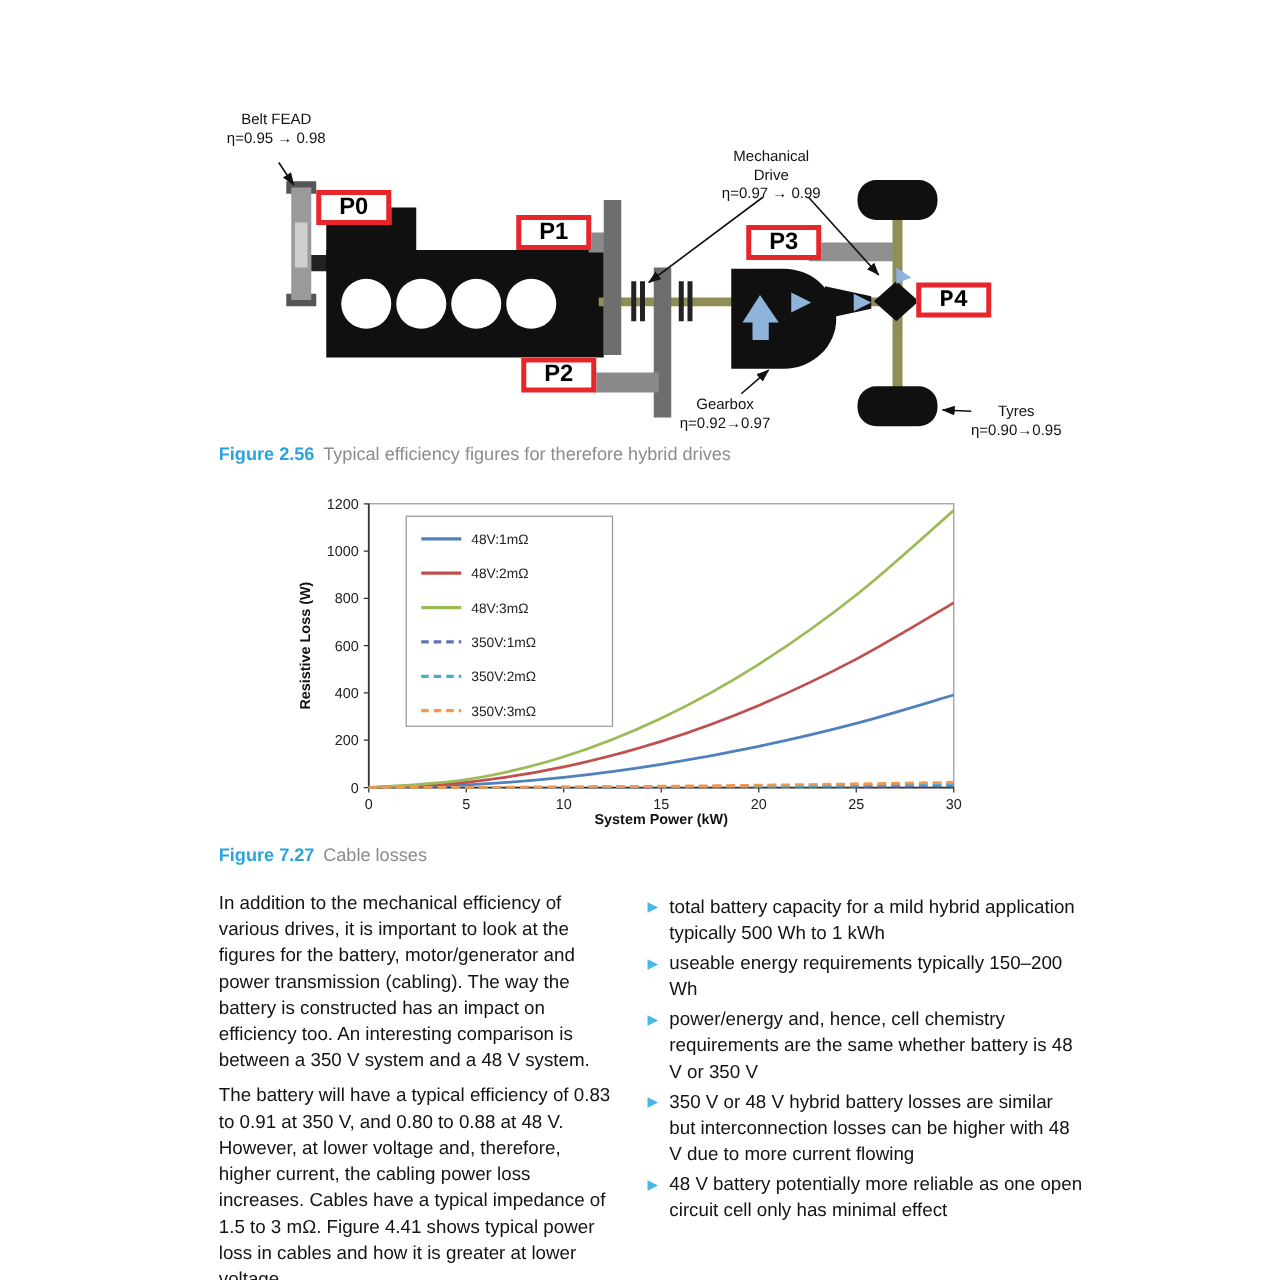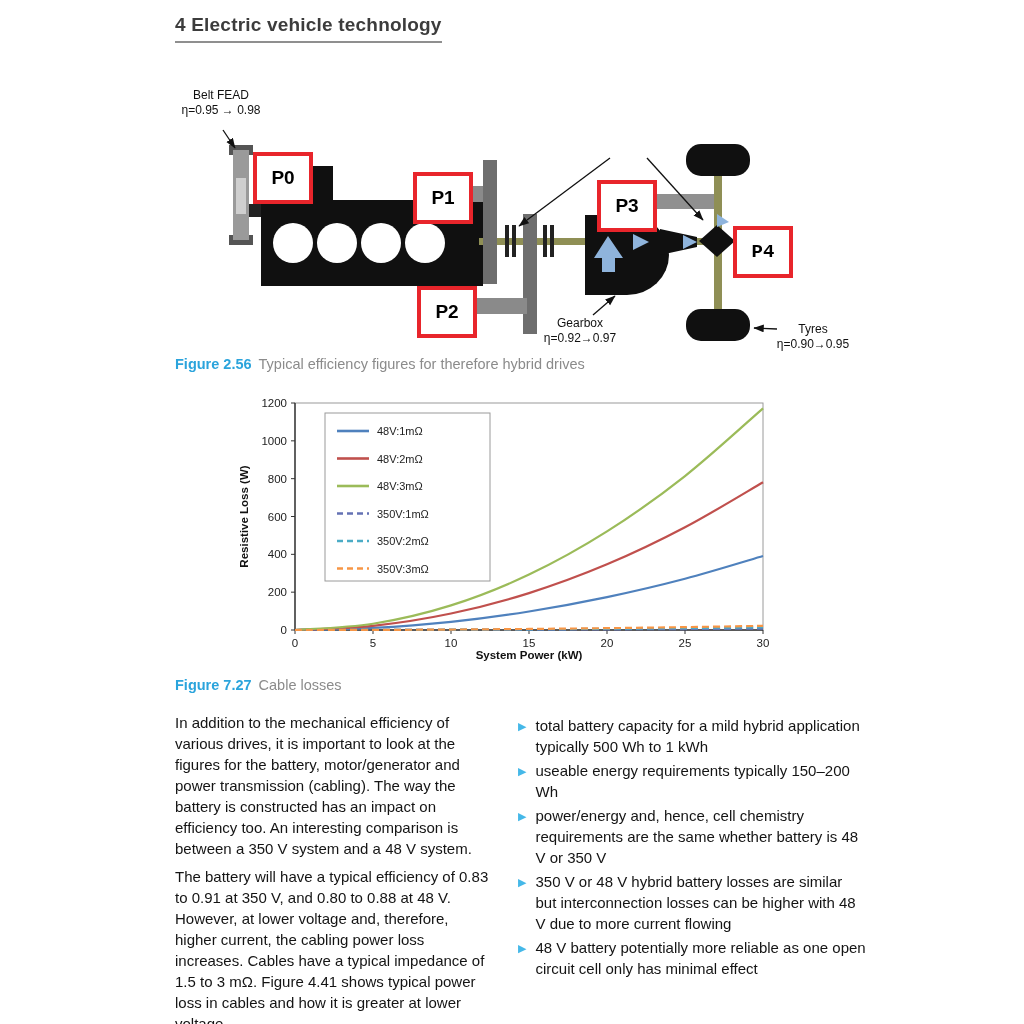--- a/index.html
+++ b/index.html
@@ -9,21 +9,21 @@
 
   
   .chapter-header { position:absolute; left:175px; top:14px; font-size:19px; color:#3c3c3c;
     padding-bottom:5px; border-bottom:2px solid #8f8f8f; display:inline-block; letter-spacing:.2px; }
 
   
   .diagram { position:absolute; left:165px; top:88px; width:700px; height:268px; }
   .diagram svg { position:absolute; left:0; top:0; }
   .dlabel { position:absolute; font-size:12px; line-height:1.22; color:#111;
     text-align:center; white-space:pre-line; }
-  .pbox { position:absolute; width:60px; height:52px; background:#fff; border:4px solid #e8252b;
+  .pbox { position:absolute; width:60px; height:28px; background:#fff; border:4px solid #e8252b;
     display:flex; align-items:center; justify-content:center; font-weight:bold; font-size:19px; color:#000; }
 
   
   .fig-caption { position:absolute; left:175px; font-size:14.5px; color:#8b8b8b; }
   .fig-caption .fig-label { color:#2ba4dc; font-weight:bold; margin-right:7px; }
 
   
   .chart-wrap { position:absolute; left:235px; top:392px; width:560px; height:272px; }
   svg text { font-family:"Liberation Sans","DejaVu Sans",sans-serif; }
 
@@ -34,21 +34,20 @@
   .body-para { margin-bottom:7px; }
   .bullet-list { list-style:none; margin-top:3px; }
   .bullet-item { display:flex; gap:9px; margin-bottom:3px; }
   .bullet-icon { color:#45b8e8; font-size:11px; line-height:2; flex:0 0 auto; }
 </style>
 </head>
 <body>
 
 <div class="page">
 
-  <h1 class="chapter-header">4  Electric vehicle technology</h1>
 
   <div class="diagram">
     <svg width="700" height="268" viewBox="0 0 700 268">
       <defs>
         <marker id="arr" markerWidth="9" markerHeight="8" refX="7.5" refY="3" orient="auto">
           <path d="M0,0 L8,3 L0,6 Z" fill="#111"></path>
         </marker>
       </defs>
 
       <g>
@@ -103,20 +102,23 @@
         <line x1="58" y1="42" x2="70" y2="60" marker-end="url(#arr)"></line>
         <line x1="445" y1="70" x2="354" y2="138" marker-end="url(#arr)"></line>
         <line x1="482" y1="70" x2="538" y2="132" marker-end="url(#arr)"></line>
         <line x1="428" y1="227" x2="450" y2="208" marker-end="url(#arr)"></line>
         <line x1="612" y1="241" x2="589" y2="240" marker-end="url(#arr)"></line>
       </g>
     </svg>
 
     <div class="dlabel" style="left:0;top:6;width:112px;">Belt FEAD
 η=0.95 → 0.98</div>
+    <div class="dlabel" style="left:392px;top:30px;width:120px;">Mechanical
+Drive
+η=0.97 → 0.99</div>
     <div class="dlabel" style="left:360px;top:228px;width:110px;">Gearbox
 η=0.92→0.97</div>
     <div class="dlabel" style="left:598px;top:234px;width:100px;">Tyres
 η=0.90→0.95</div>
 
     <div class="pbox" style="left:88px;top:64px;">P0</div>
     <div class="pbox" style="left:248px;top:84px;">P1</div>
     <div class="pbox" style="left:252px;top:198px;">P2</div>
     <div class="pbox" style="left:412px;top:92px;margin-left:20px;">P3</div>
     <div class="pbox" style="left:568px;top:138px;font-family:Liberation Mono, monospace;">P4</div>

